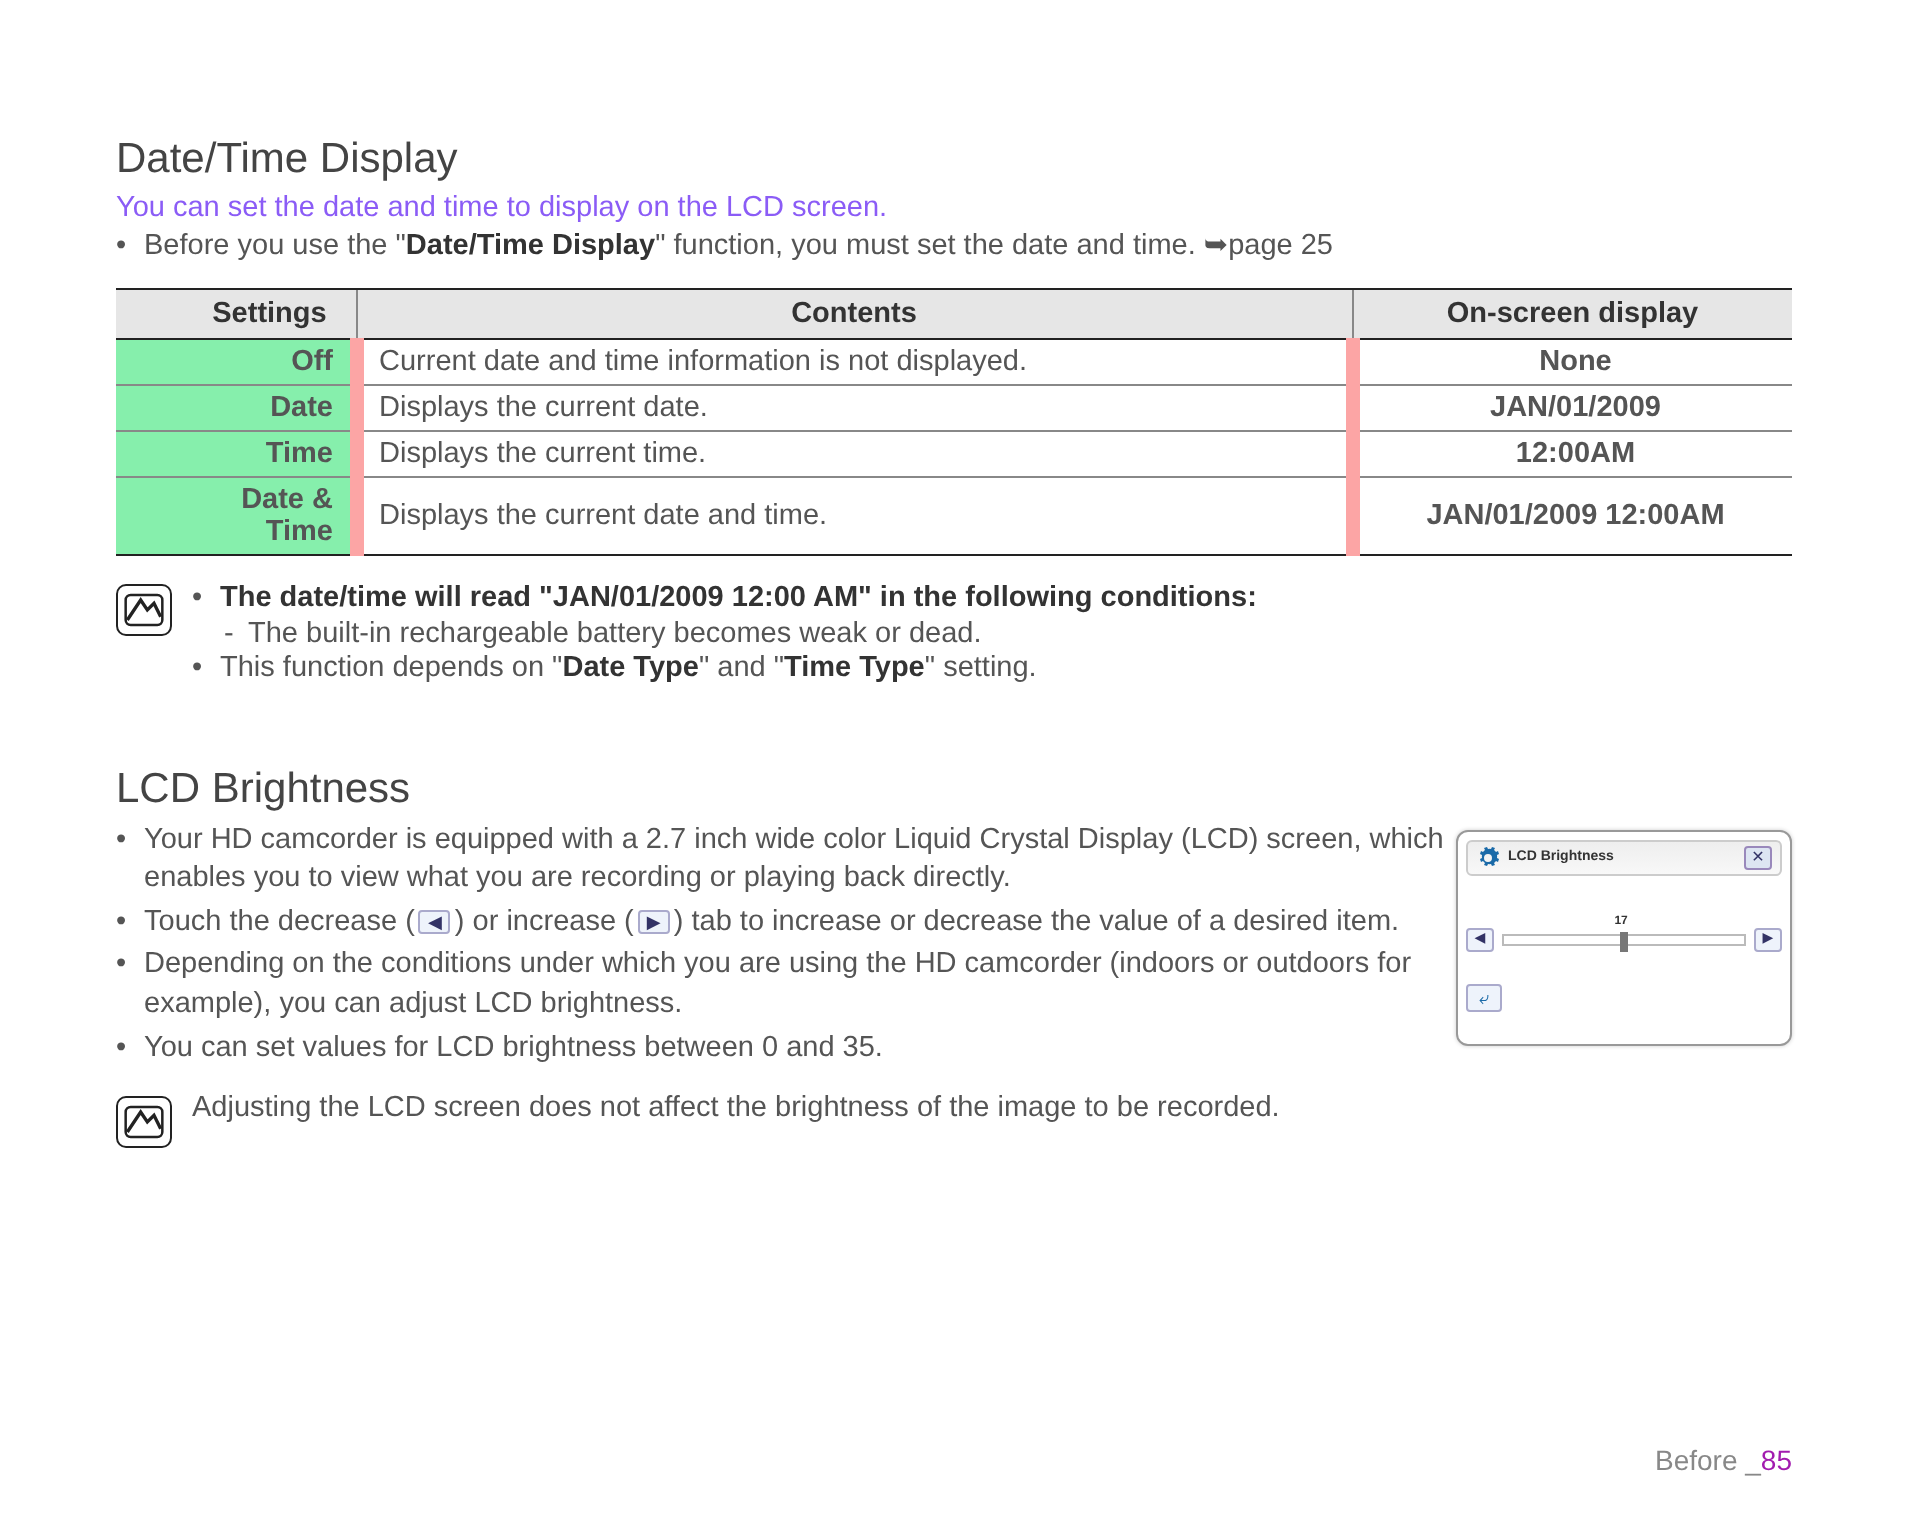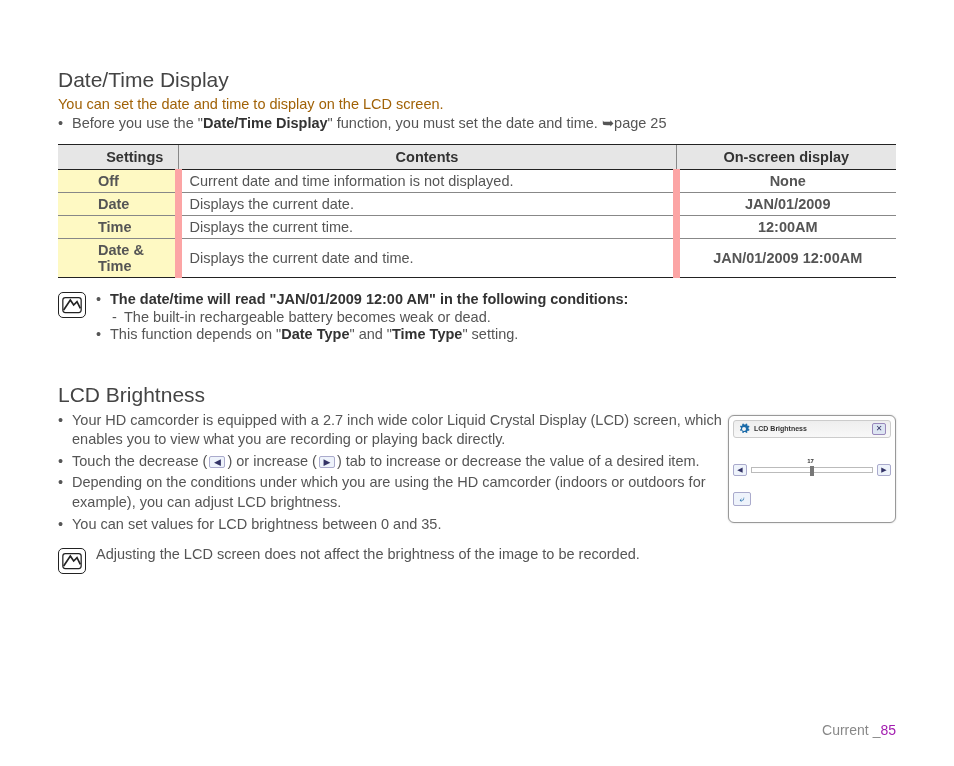--- a/index.html
+++ b/index.html
@@ -10,21 +10,21 @@
     background: #fff;
     position: relative;
     padding: 68px 58px 30px 58px;
   }
   h2 {
     font-size: 21px;
     font-weight: 400;
     color: #444;
     margin-bottom: 4px;
   }
-  .intro { font-size: 14.5px; color: #a16207; margin-bottom: 2px; }
+  .intro { font-size: 14.5px; color: #8b5cf6; margin-bottom: 2px; }
   ul.bul { list-style: none; padding-left: 0; }
   ul.bul > li { font-size: 14.5px; color: #555; padding-left: 14px; position: relative; line-height: 1.35; margin-bottom: 2px; }
   ul.bul > li::before { content: "•"; position: absolute; left: 0; top: 0; }
   .bold { font-weight: 700; color: #333; }
 
   table.settings {
     width: 100%;
     border-collapse: collapse;
     margin-top: 10px;
     font-size: 14.5px;
@@ -39,21 +39,21 @@
     text-align: center;
   }
   table.settings th:first-child, table.settings td:first-child { border-left: none; padding-left: 40px; }
   table.settings td {
     border-bottom: 1px solid #888;
     border-left: 7px solid #fca5a5;
     padding: 3px 8px;
     color: #555;
   }
   table.settings tr:last-child td { border-bottom: 1.5px solid #222; margin-top: 20px; }
-  .col-setting { background: #fef9c3; text-align: left; font-weight: 700; color: #333; width: 120px; }
+  .col-setting { background: #86efac; text-align: right; font-weight: 700; color: #333; width: 120px; }
   .col-display { text-align: center; font-weight: 700; color: #333; width: 220px; }
 
   
   .note-row { display: flex; gap: 10px; margin-top: 12px; align-items: flex-start; }
   .note-icon {
     width: 28px; height: 26px; flex: 0 0 28px;
     border: 1.5px solid #222; border-radius: 5px;
     display: flex; align-items: center; justify-content: center;
     margin-top: 2px;
   }
@@ -209,14 +209,14 @@
       <svg viewBox="0 0 24 20">
           <path d="M2 16 L10 4 L14 10 L18 6 L22 14" stroke="#222" stroke-width="2" fill="none"></path>
           <rect x="1" y="1" width="22" height="18" rx="3" stroke="#222" stroke-width="1.5" fill="none"></rect>
         </svg>
     </div>
     <div class="note-body">Adjusting the LCD screen does not affect the brightness of the image to be recorded.</div>
   </div>
 </div>
 
 <div class="footer">
-  <span>Current _</span><span class="num">85</span>
+  <span>Before _</span><span class="num">85</span>
 </div>
 
 </body></html>

